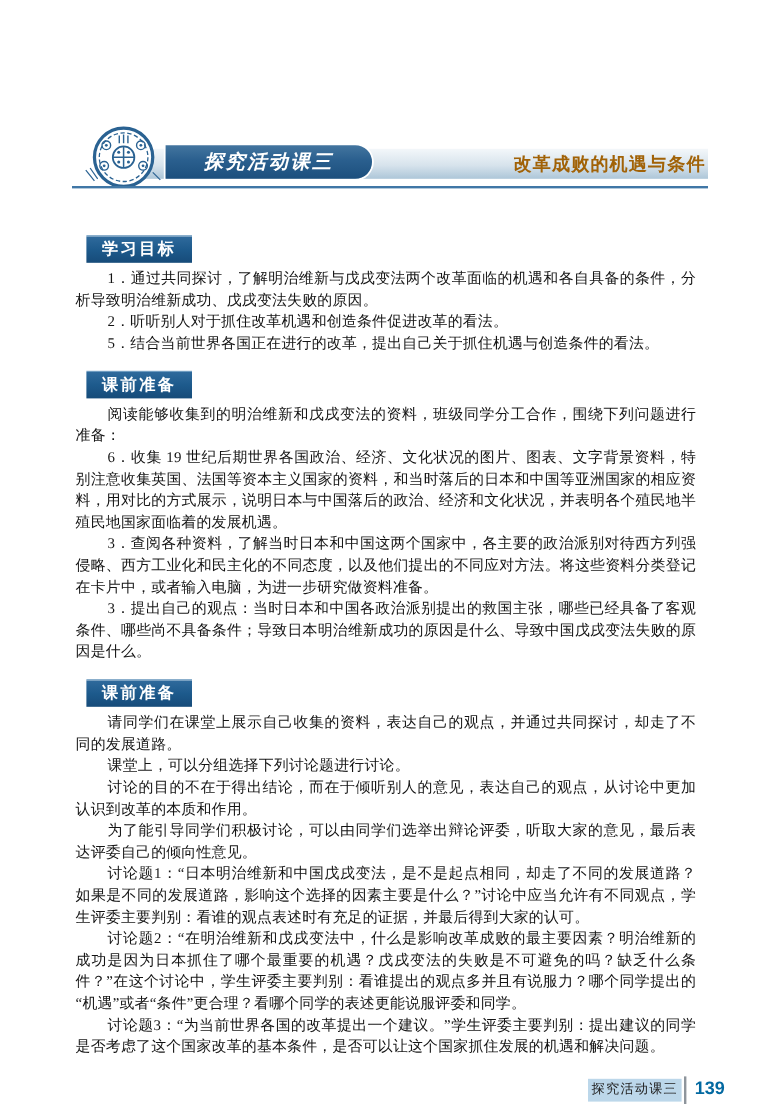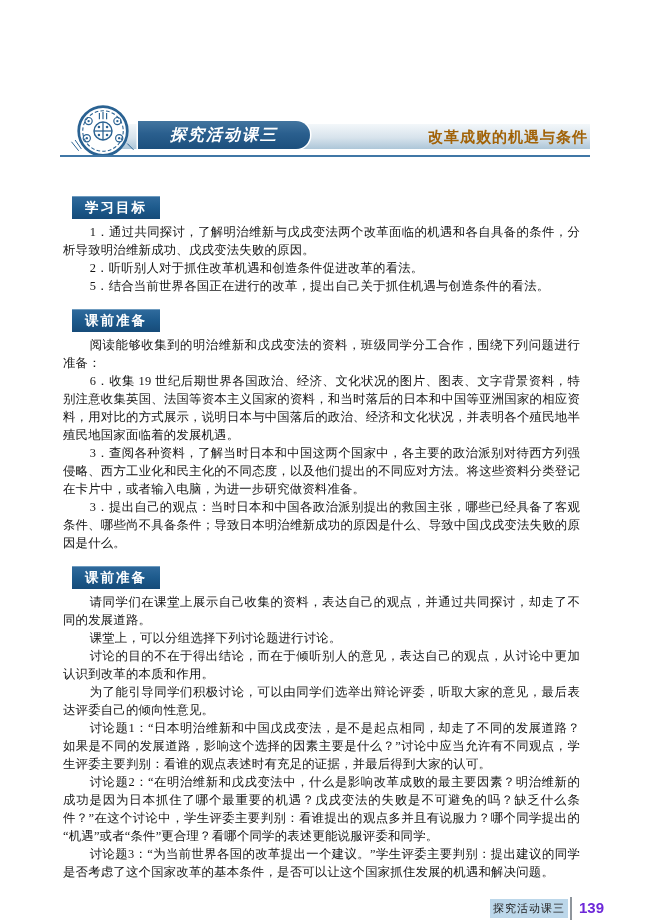--- a/index.html
+++ b/index.html
@@ -54,21 +54,21 @@
   
   .footer-box{
     position:absolute;left:490px;top:863px;width:78px;height:19px;
     background:#bcd7ea;text-align:center;
     font-size:11px;line-height:19px;letter-spacing:1px;color:#222222;
   }
   .footer-line{position:absolute;left:570px;top:861px;width:2px;height:59px;background:#8e959c;}
   .page-num{
     position:absolute;left:579px;top:862px;
     font-family:"Liberation Sans","DejaVu Sans",sans-serif;
-    font-weight:600;font-size:15px;line-height:20px;color:#6d28d9;
+    font-weight:600;font-size:15px;line-height:20px;color:#0369a1;
   }
 </style>
 </head>
 <body>
 
 <div class="page">
 
   <div>
     <div class="band"></div>
     <div class="seal">

